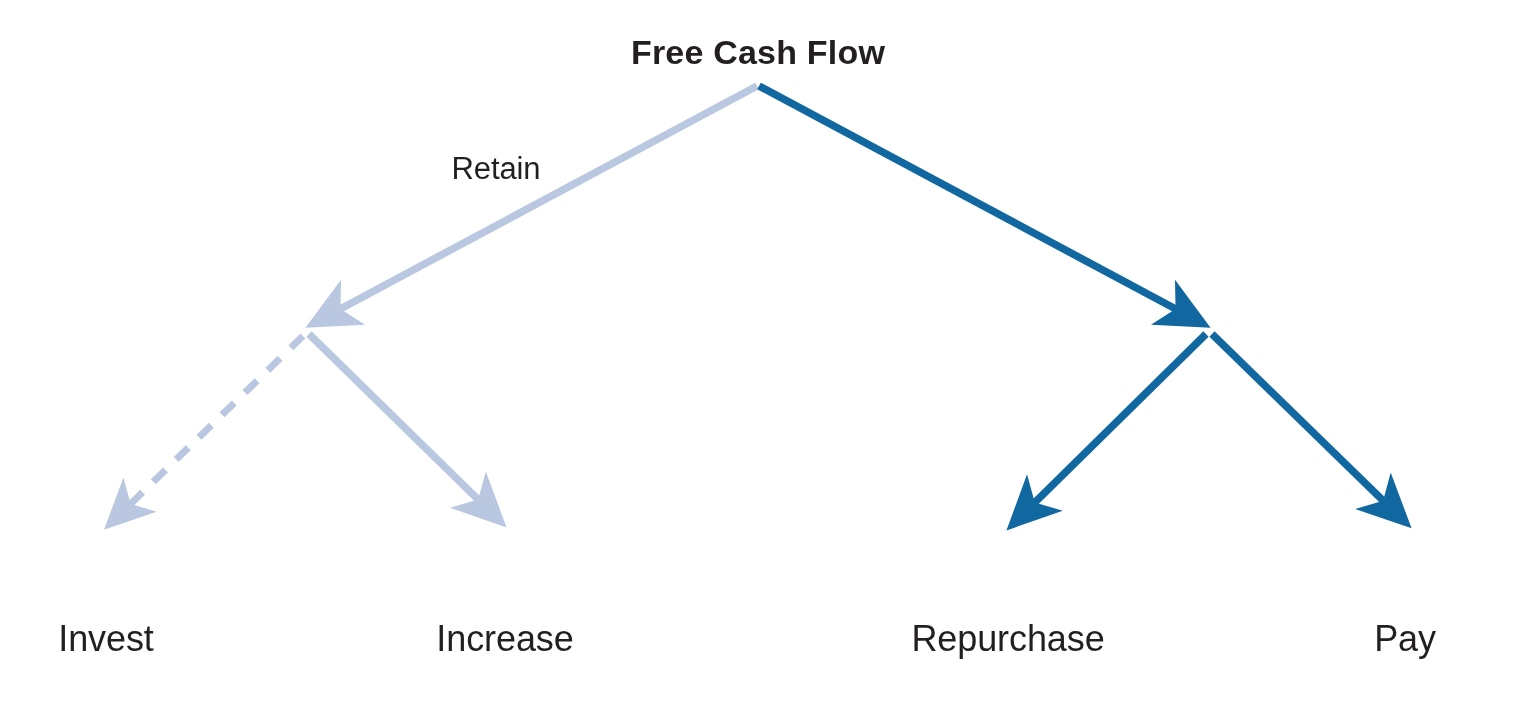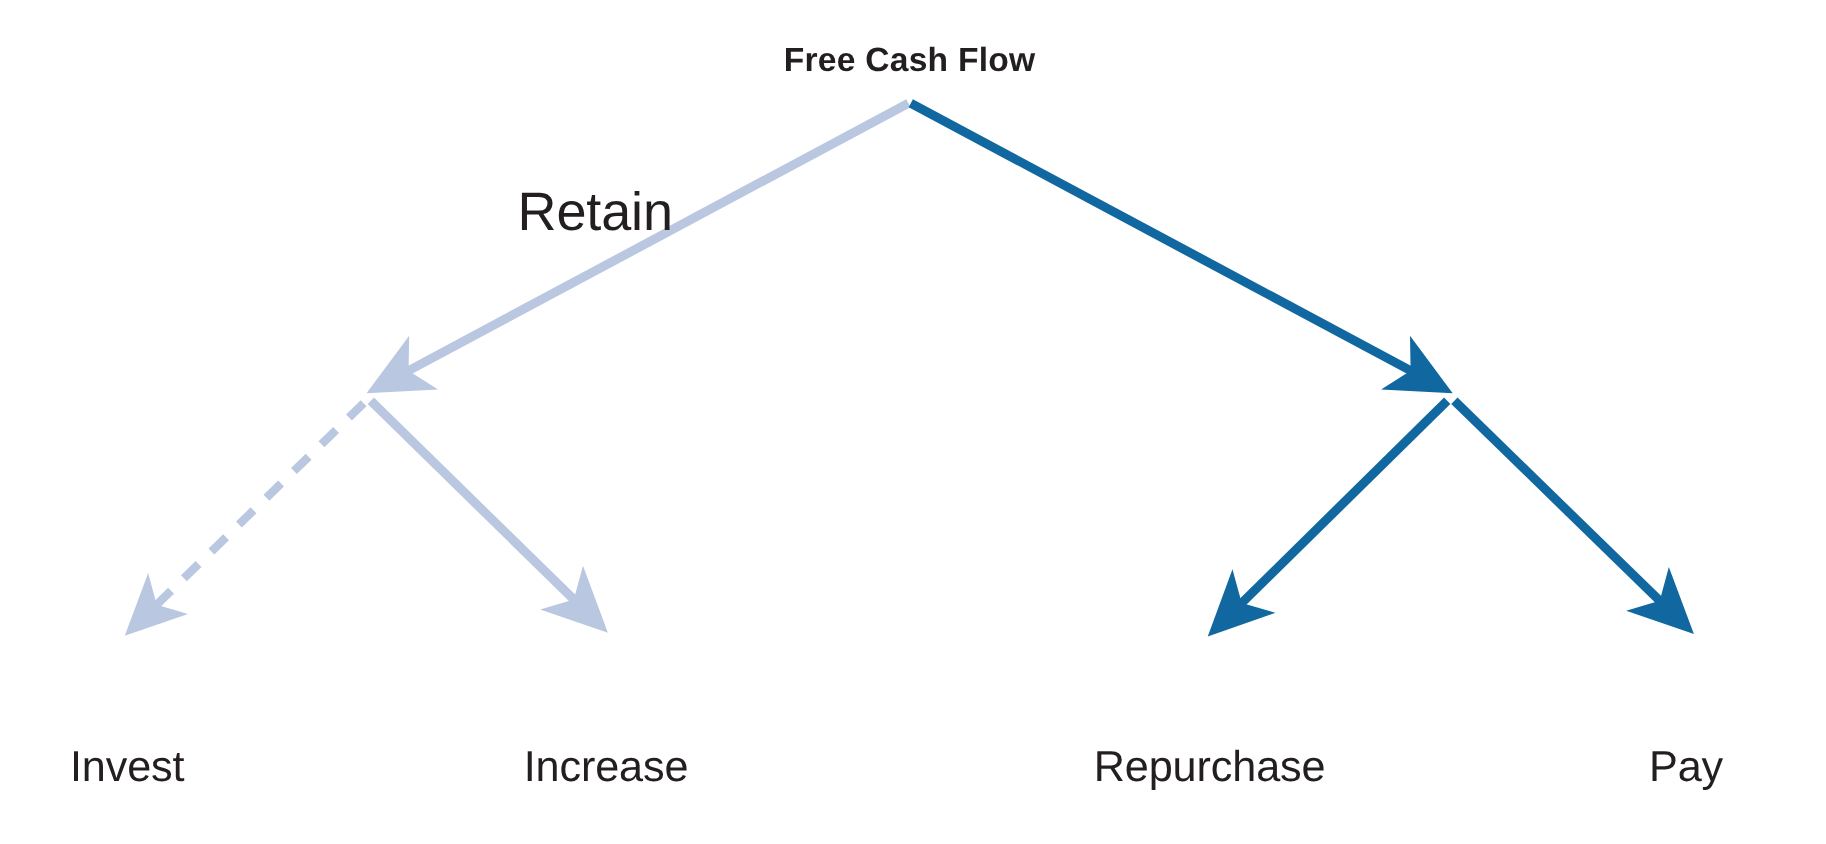--- a/index.html
+++ b/index.html
@@ -28,27 +28,27 @@
   }
   .node-label {
     position: absolute;
     text-align: center;
     white-space: pre;
     line-height: 1.11;
     letter-spacing: -0.1px;
   }
   .root-label {
     font-weight: bold;
-    font-size: 28px;
+    font-size: 34px;
     color: #231f20;
     letter-spacing: 0.2px;
   }
   .branch-label {
     font-weight: normal;
-    font-size: 45px;
+    font-size: 31px;
     color: #231f20;
   }
   .leaf-label {
     font-weight: normal;
     font-size: 36px;
     color: #231f20;
     line-height: 1.16;
   }
   .leaf-label .ln {
     display: block;

